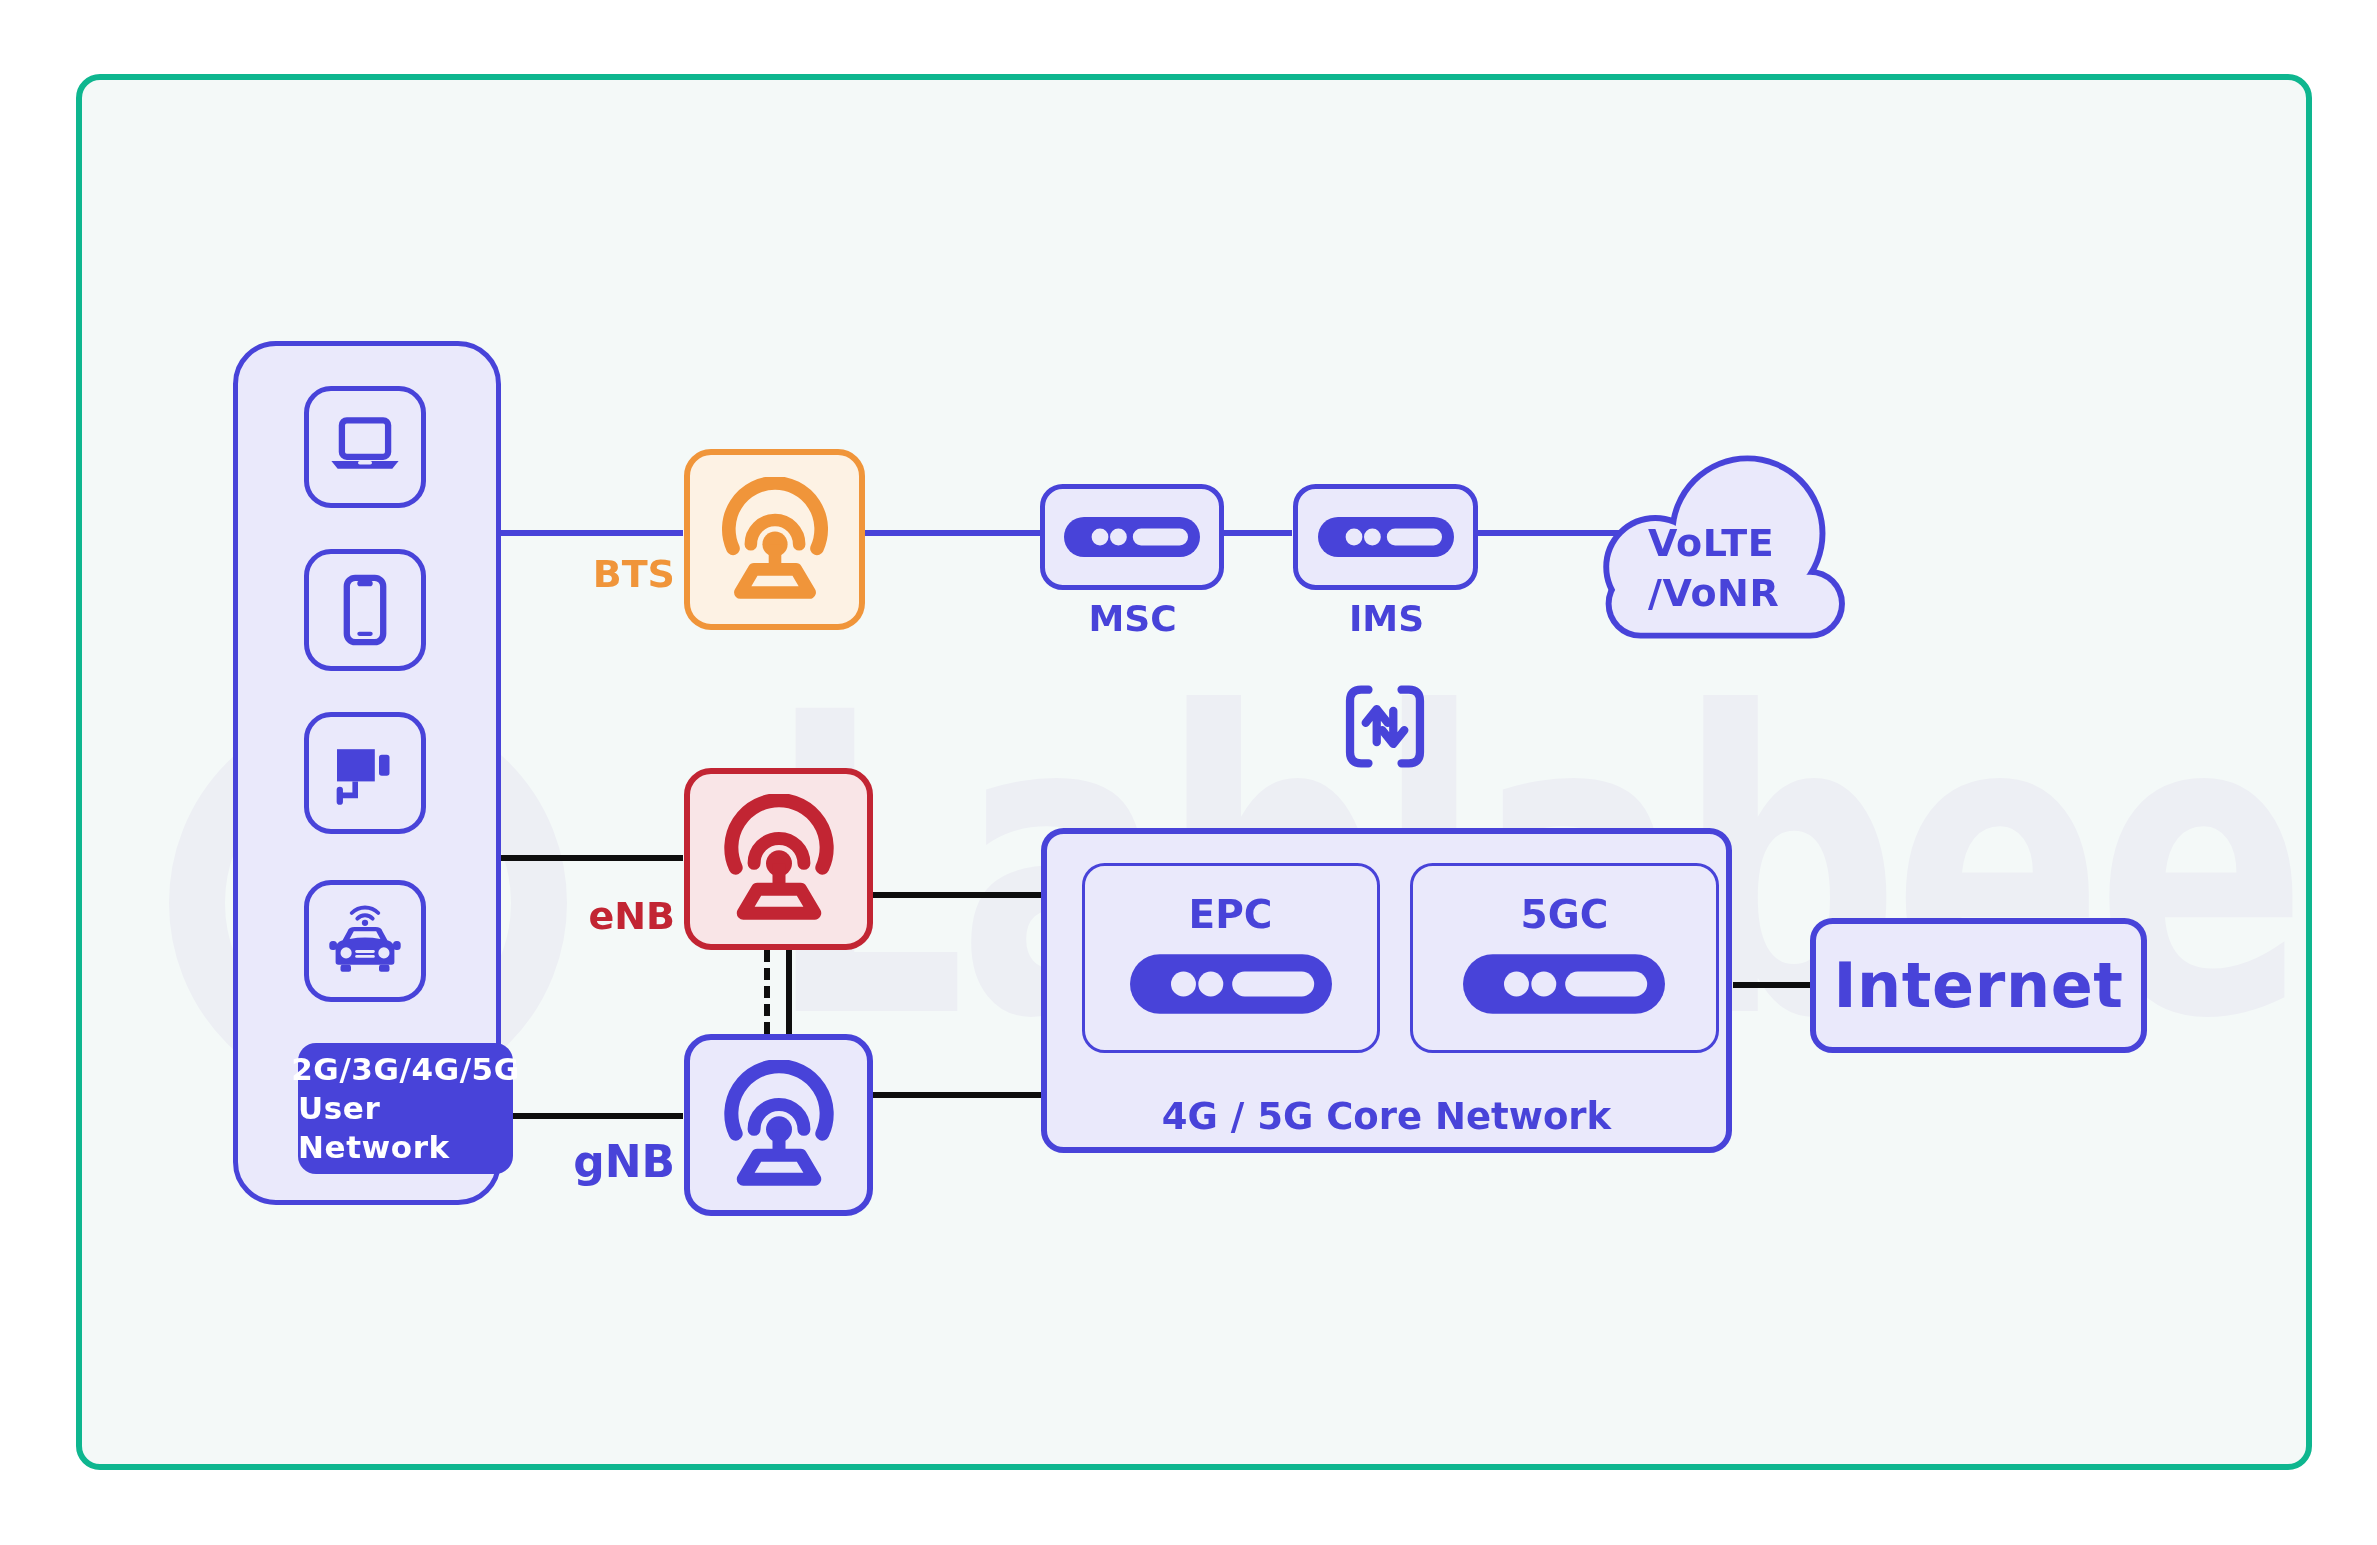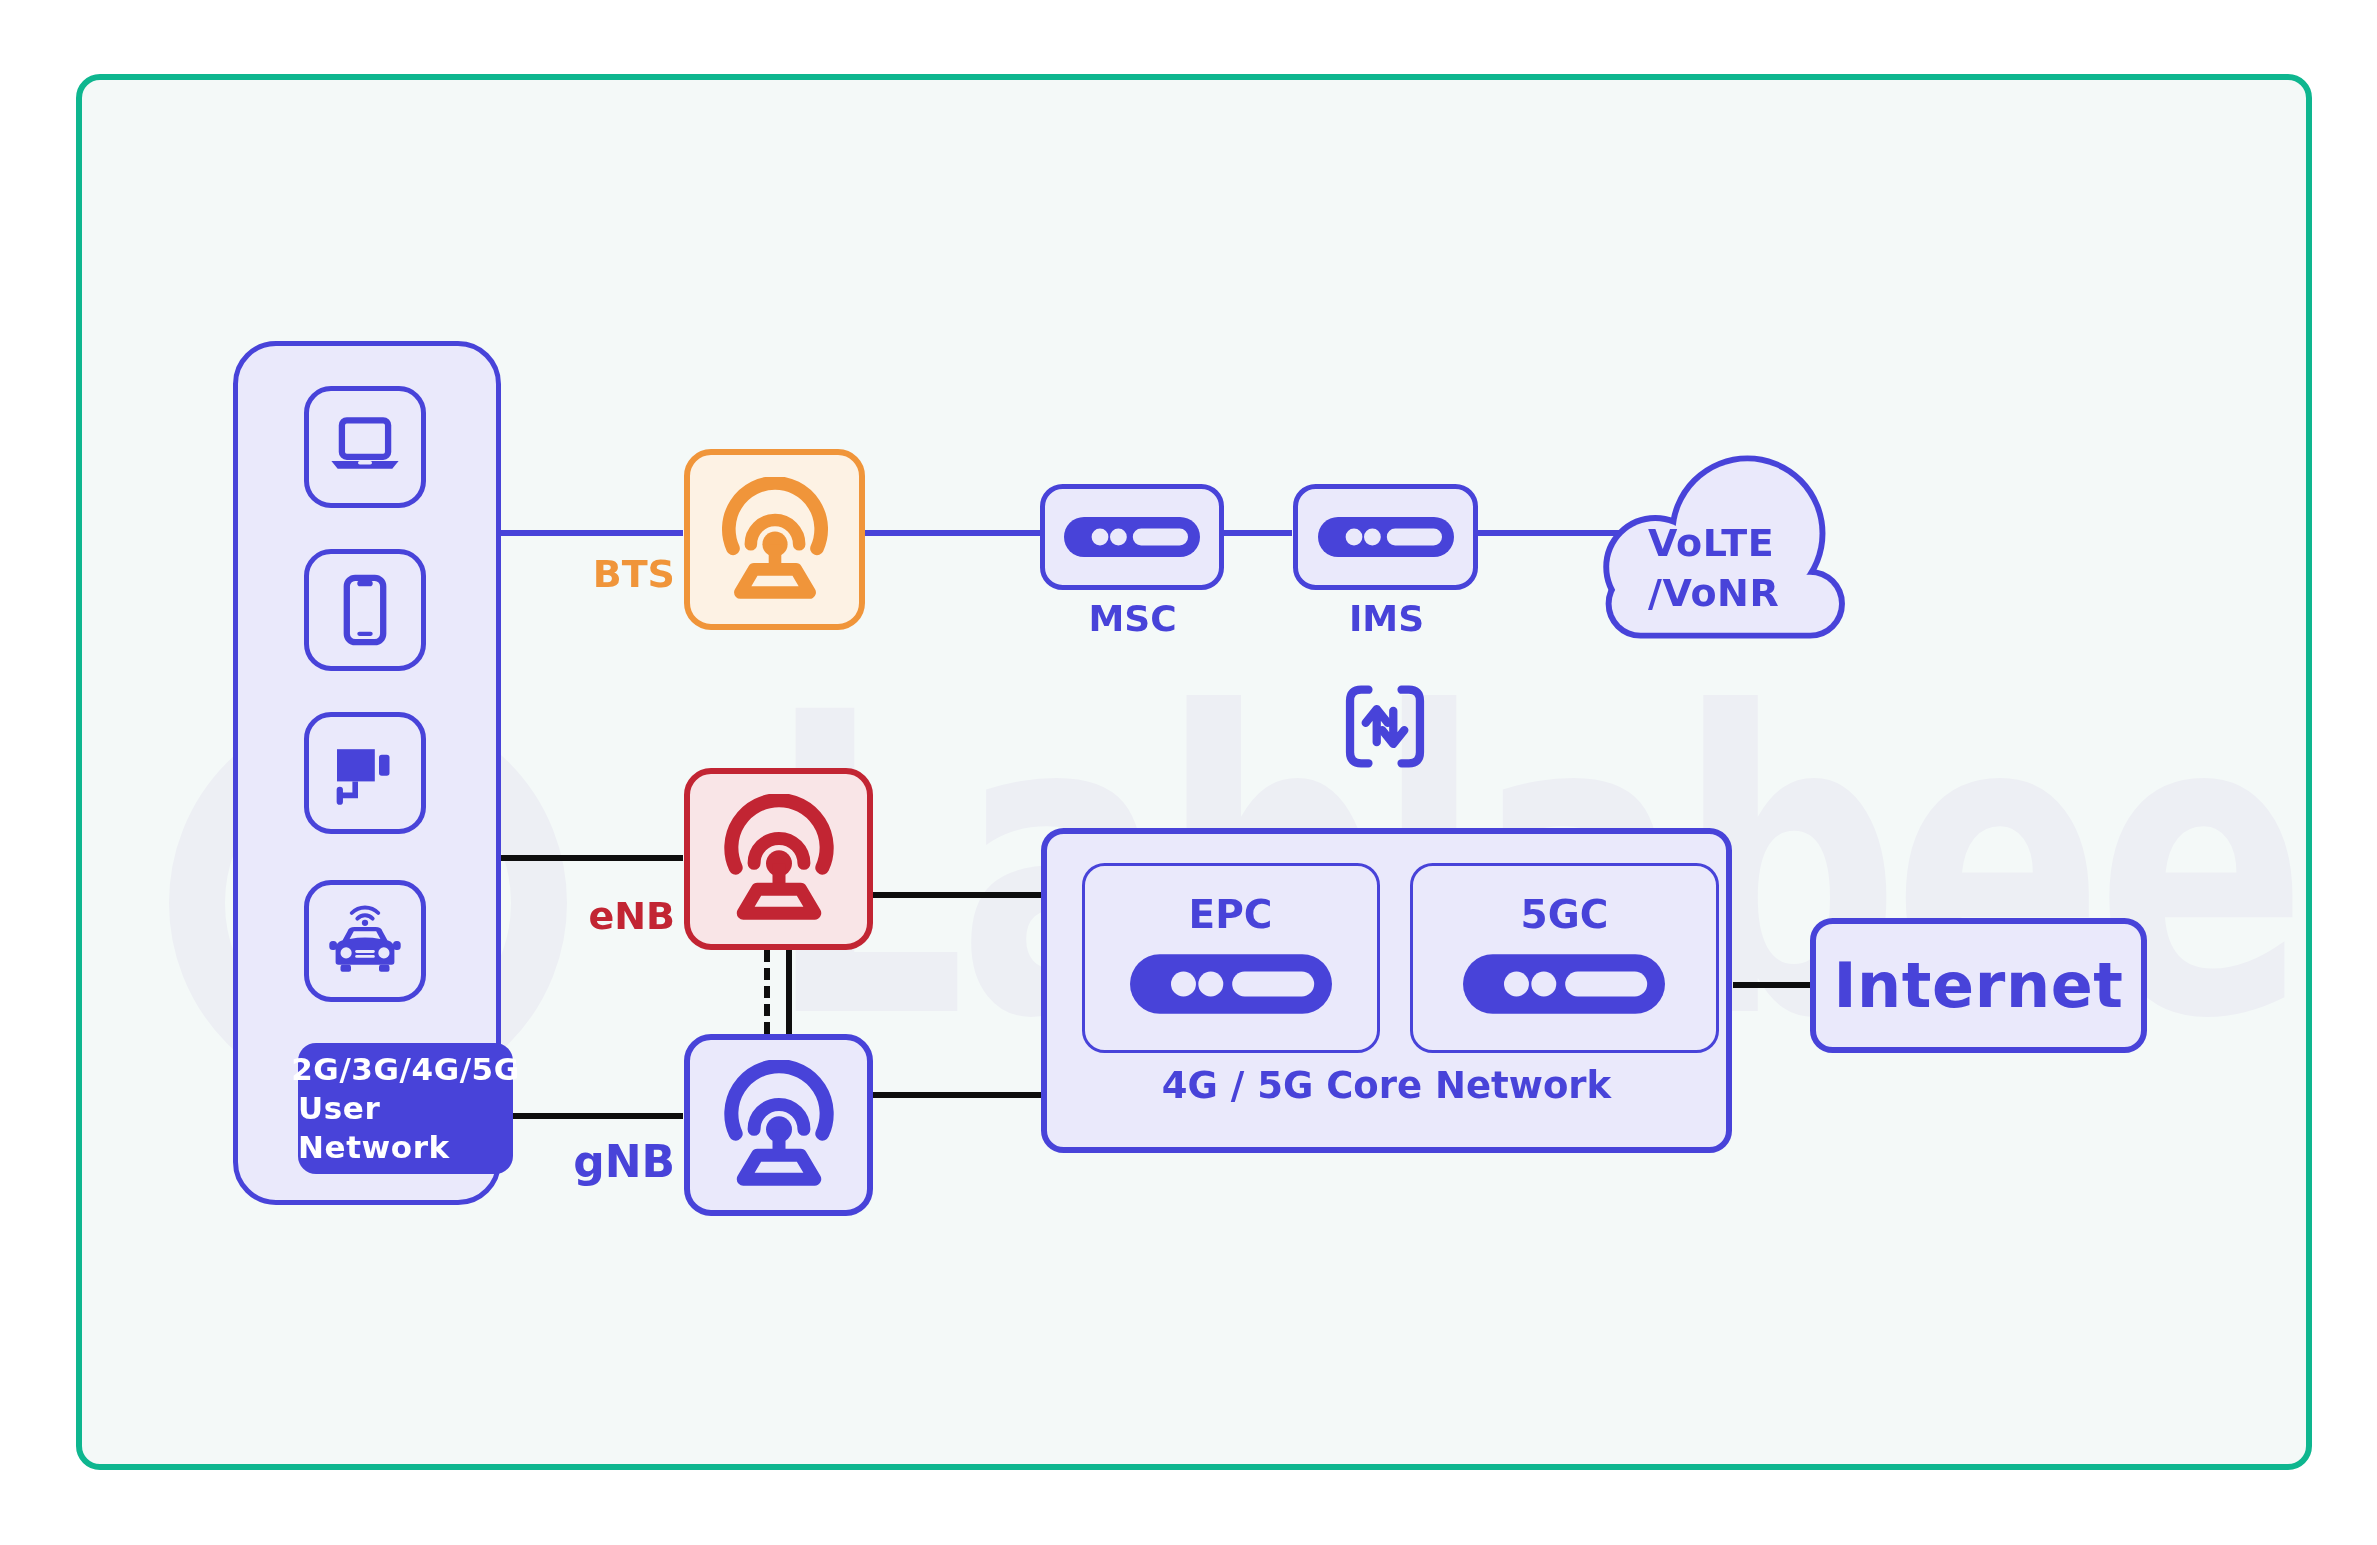--- a/index.html
+++ b/index.html
@@ -255,20 +255,20 @@
   <div class="lbl center indigo" style="left:1505px;top:892px;width:119px;font-size:39px;">5GC</div>
   <div class="srv-icon" style="left:1463px;top:950px;">
     <svg width="202" height="68" viewBox="0 0 340 100">
       <rect x="0" y="0" width="340" height="100" rx="50" fill="currentColor"></rect>
       <circle cx="90" cy="50" r="21" fill="var(--lavender)"></circle>
       <circle cx="136" cy="50" r="21" fill="var(--lavender)"></circle>
       <rect x="172" y="29" width="138" height="42" rx="21" fill="var(--lavender)"></rect>
     </svg>
   </div>
 
-  <div class="lbl center indigo" style="left:1149px;top:1064px;width:475px;font-size:37px;">4G / 5G Core Network</div>
+  <div class="lbl center indigo" style="left:1149px;top:1095px;width:475px;font-size:37px;">4G / 5G Core Network</div>
 
   <div class="node internet">
     <span>Internet</span>
   </div>
 
 </div>
 
 
 </body></html>

